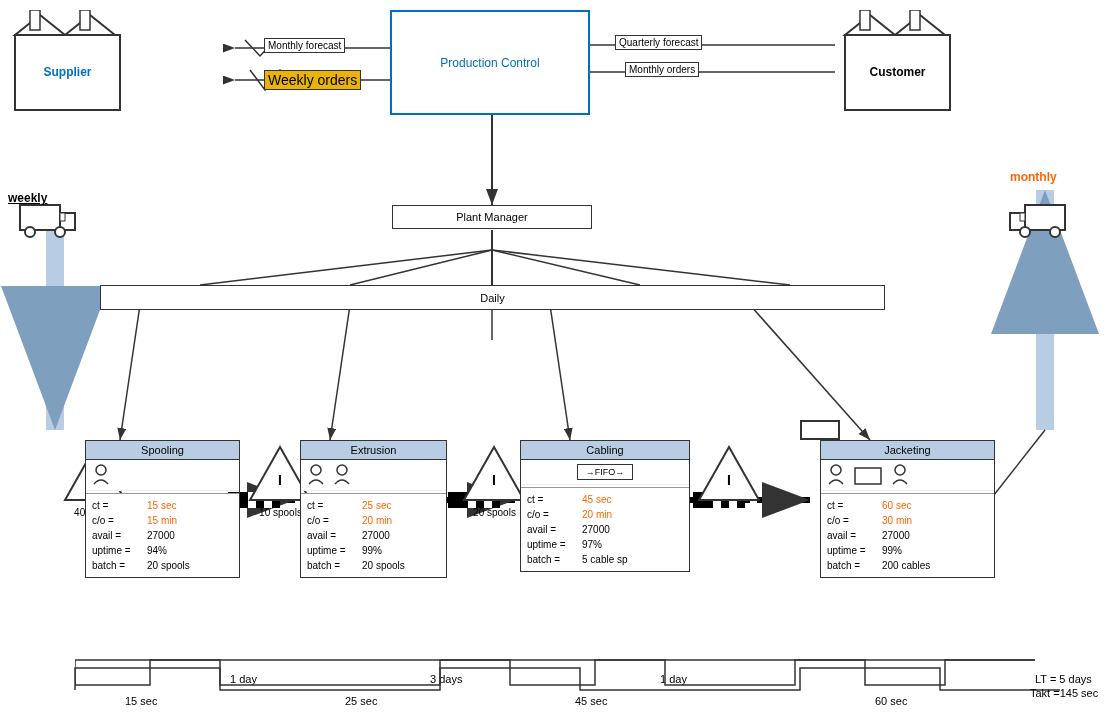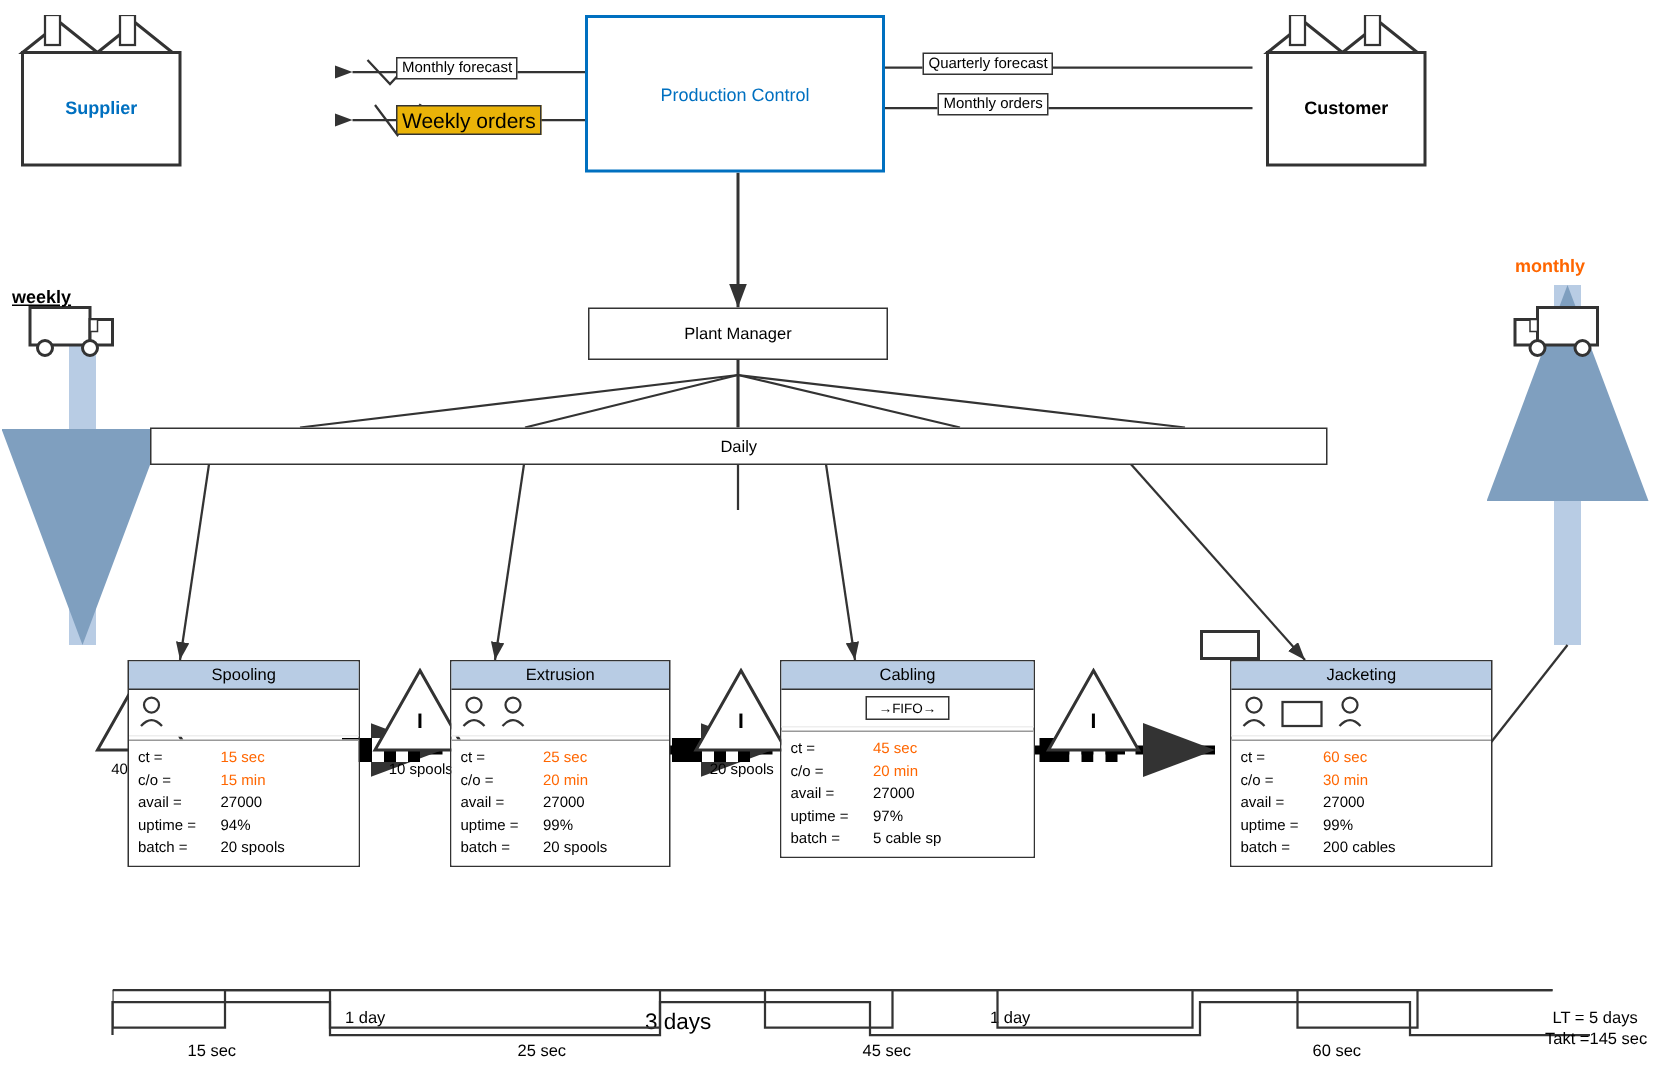--- a/index.html
+++ b/index.html
@@ -185,21 +185,21 @@
 </div>
 
 <div class="abs" style="left:264px; top:38px; font-size:10px; background:#fff; padding:1px 3px; border:1px solid #333;">Monthly forecast</div>
 
 <div class="abs" style="left:264px; top:70px; font-size:14px; background:#eab308; padding:1px 3px; border:1px solid #333;">Weekly orders</div>
 
 <div class="abs" style="left:615px; top:35px; font-size:10px; background:#fff; padding:1px 3px; border:1px solid #333;">Quarterly forecast</div>
 
 <div class="abs" style="left:625px; top:62px; font-size:10px; background:#fff; padding:1px 3px; border:1px solid #333;">Monthly orders</div>
 
-<div class="box" style="left:392px; top:205px; width:200px; height:35px; border:1px solid #333;">
+<div class="box" style="left:392px; top:205px; width:200px; height:24px; border:1px solid #333;">
   <span style="font-size:11px;">Plant Manager</span>
 </div>
 
 <div class="box" style="left:100px; top:285px; width:785px; height:25px; border:1px solid #333;">
   <span style="font-size:11px;">Daily</span>
 </div>
 
 <div class="abs" style="left:15px; top:195px;">
   <svg width="65" height="45" viewBox="0 0 65 45">
     <rect x="5" y="10" width="40" height="25" fill="white" stroke="#333" stroke-width="2"></rect>
@@ -394,21 +394,21 @@
           <span class="data-val black">99%</span>
         </div>
     <div class="data-row">
           <span class="data-key">batch =</span>
           <span class="data-val black">200 cables</span>
         </div>
   </div>
 </div>
 
 <div class="abs" style="left:230px; top:673px; font-size:11px;">1 day</div>
-<div class="abs" style="left:430px; top:673px; font-size:15px;">3 days</div>
+<div class="abs" style="left:430px; top:673px; font-size:11px;">3 days</div>
 <div class="abs" style="left:660px; top:673px; font-size:11px;">1 day</div>
 
 <div class="abs" style="left:125px; top:695px; font-size:11px;">15 sec</div>
 <div class="abs" style="left:345px; top:695px; font-size:11px;">25 sec</div>
 <div class="abs" style="left:575px; top:695px; font-size:11px;">45 sec</div>
 <div class="abs" style="left:875px; top:695px; font-size:11px;">60 sec</div>
 
 <div class="abs" style="left:1035px; top:673px; font-size:11px;">LT = 5 days</div>
 <div class="abs" style="left:1030px; top:687px; font-size:11px;">Takt =145 sec</div>
 

